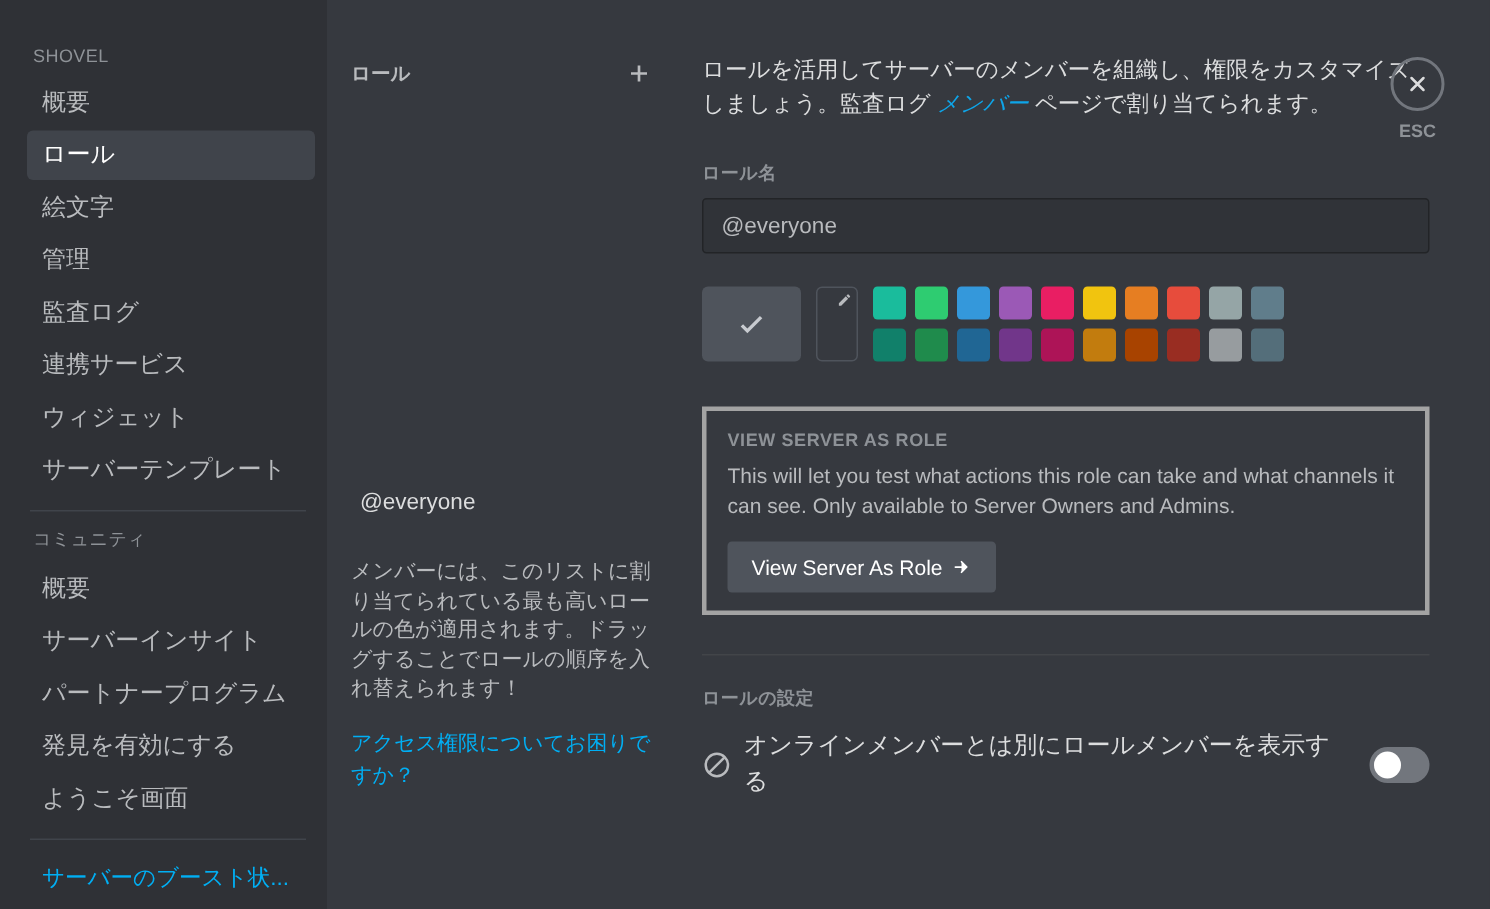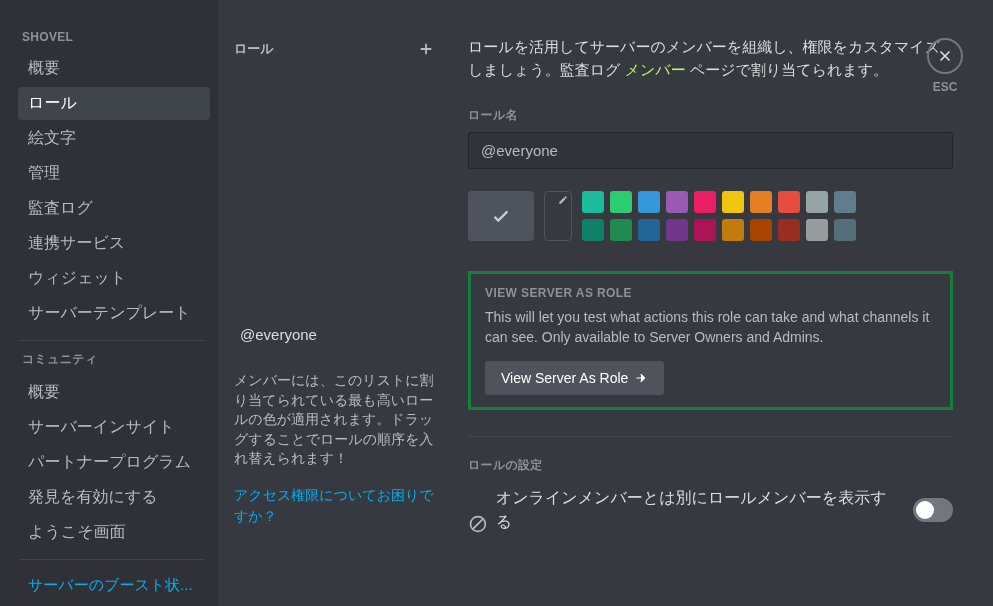--- a/index.html
+++ b/index.html
@@ -16,21 +16,21 @@
 
 .sidebar {
   width: 218px;
   background: #2f3136;
   padding: 30px 8px 0 18px;
   overflow-y: auto;
 }
 .sidebar-header {
   color: #8e9297;
   font-size: 12px;
-  font-weight: 700;
+  font-weight: 400;
   letter-spacing: 0.3px;
   margin-bottom: 8px;
   padding-left: 4px;
 }
 .sidebar-item {
   padding: 6px 10px;
   font-size: 16px;
   color: #b9bbbe;
   border-radius: 4px;
   margin-bottom: 2px;
@@ -99,21 +99,21 @@
   flex: 1;
   padding: 36px 40px 0 18px;
   position: relative;
 }
 .intro {
   font-size: 15px;
   color: #dcddde;
   line-height: 1.5;
   margin-bottom: 26px;
 }
-.intro .link { color: #bef264; cursor: pointer; }
+.intro .link { color: #0ea5e9; cursor: pointer; font-style: italic; }
 .field-label {
   font-size: 12px;
   font-weight: 700;
   color: #8e9297;
   letter-spacing: 0.3px;
   margin-bottom: 8px;
 }
 .text-input {
   width: 100%;
   background: #303338;
@@ -143,21 +143,21 @@
 }
 .swatches { display: flex; flex-direction: column; gap: 6px; }
 .swatch-row { display: flex; gap: 6px; }
 .swatch {
   width: 22px; height: 22px;
   border-radius: 3px;
   cursor: pointer;
 }
 
 .highlight-box {
-  border: 3px solid #15803d;
+  border: 3px solid #a3a3a3;
   padding: 12px 14px;
   margin-bottom: 26px;
 }
 .section-heading {
   font-size: 12px;
   font-weight: 700;
   color: #8e9297;
   letter-spacing: 0.4px;
   margin-bottom: 8px;
 }
@@ -186,21 +186,21 @@
   margin: 20px 0;
 }
 .settings-row {
   display: flex;
   align-items: center;
   justify-content: space-between;
   padding-top: 4px;
 }
 .settings-text {
   display: flex;
-  align-items: flex-end;
+  align-items: center;
   gap: 8px;
   font-size: 16px;
   color: #dcddde;
   line-height: 1.5;
   flex: 1;
 }
 .toggle {
   width: 40px; height: 24px;
   background: #72767d;
   border-radius: 12px;

